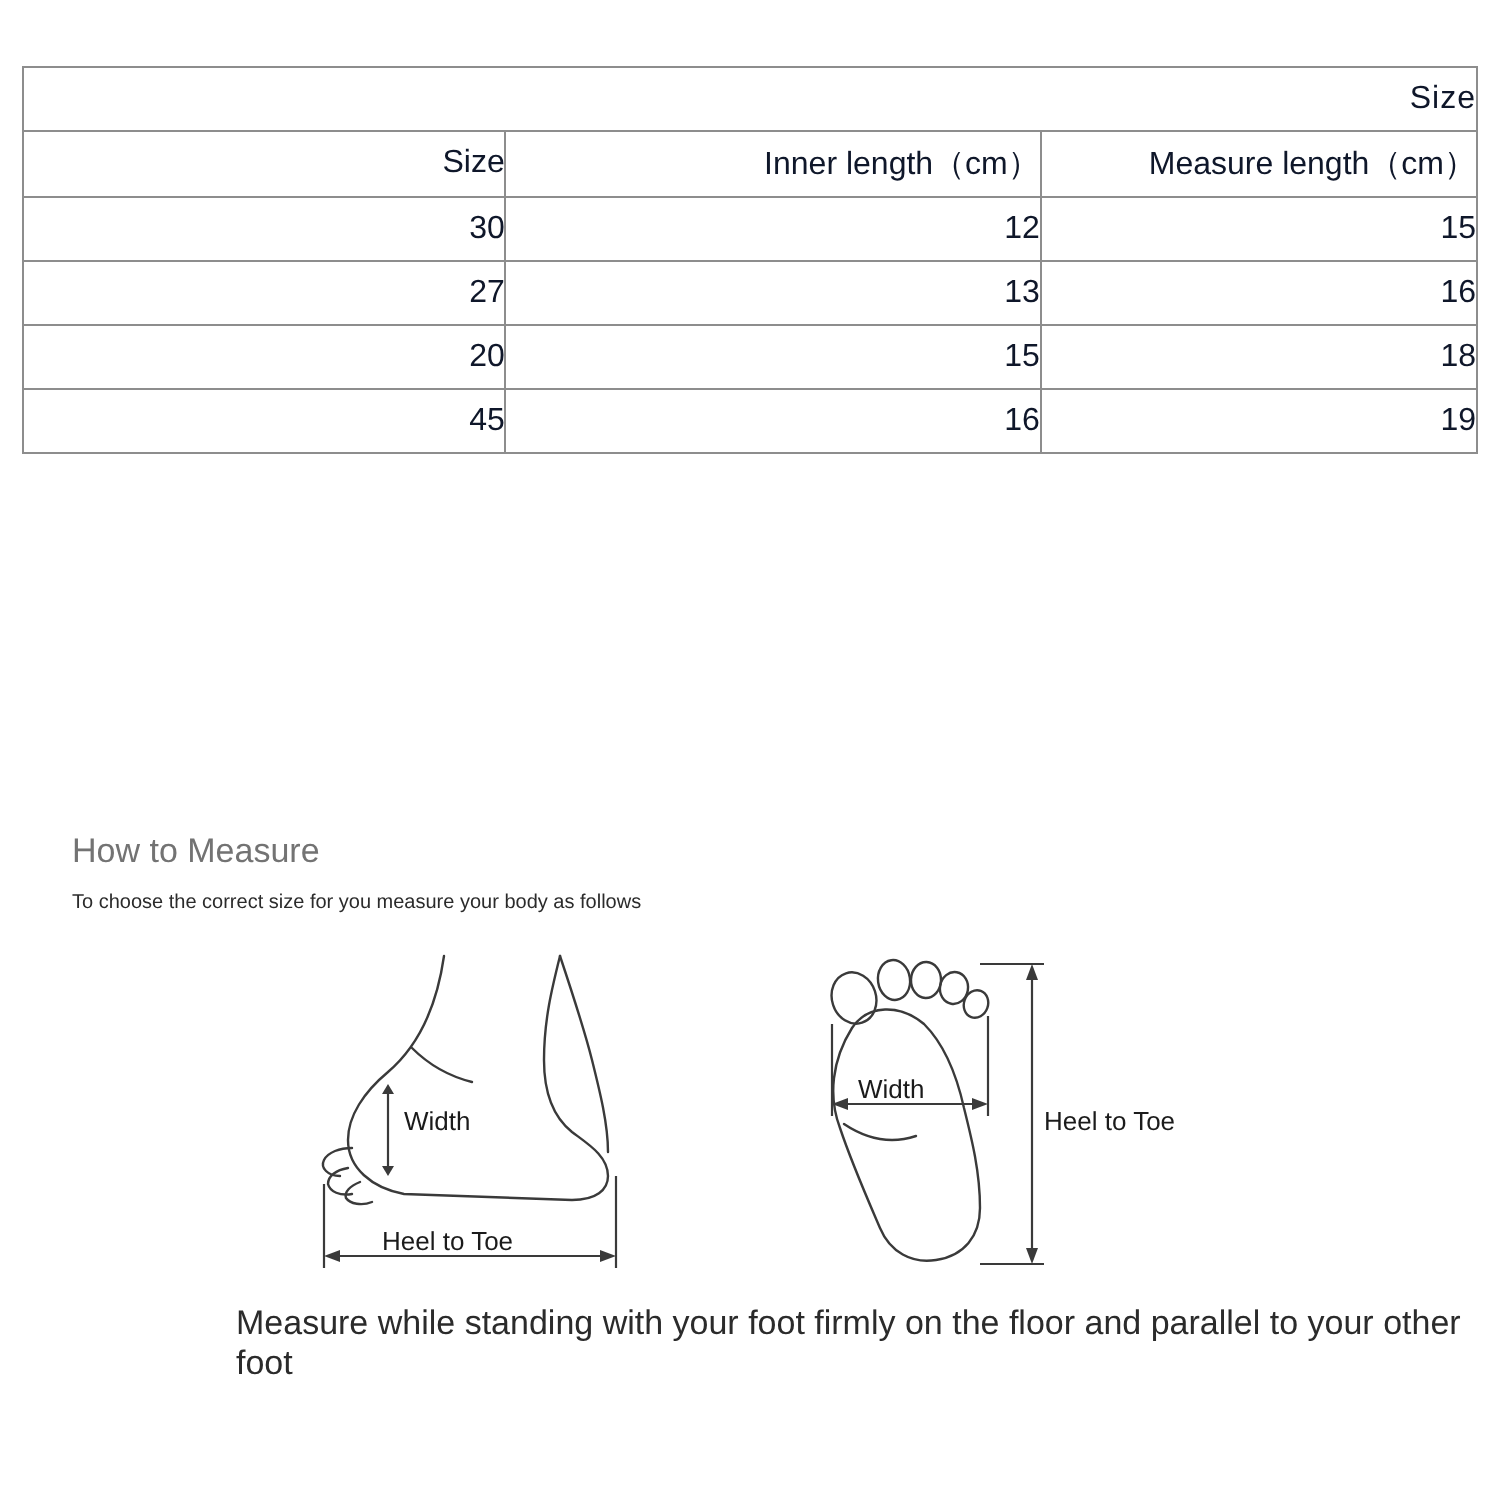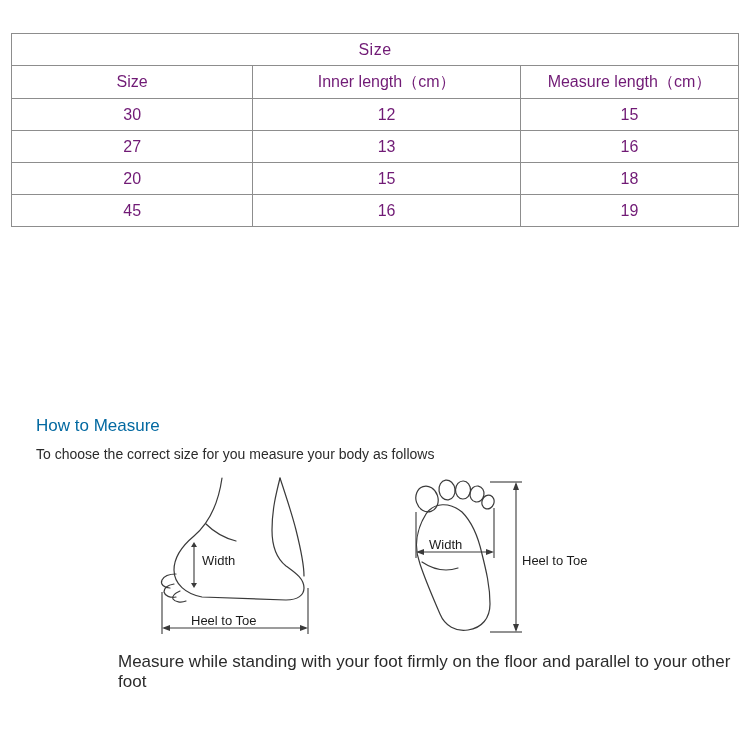--- a/index.html
+++ b/index.html
@@ -27,24 +27,24 @@
     top: 33px;
     width: 728px;
   }
   table.size-table {
     width: 100%;
     border-collapse: collapse;
     table-layout: fixed;
   }
   table.size-table td {
     border: 1px solid #8d8d8d;
-    text-align: center;
+    text-align: right;
     vertical-align: middle;
     font-size: 16px;
-    color: #701a75;
+    color: #0f172a;
     height: 31px;
     padding: 0;
   }
   td.title-cell {
     border: 1px solid #8d8d8d;
     height: 79px;
     font-size: 28px;
     letter-spacing: 0.5px;
     color: #141414;
   }
@@ -55,27 +55,27 @@
   .col-a { width: 33.2%; }
   .col-b { width: 36.8%; }
   .col-c { width: 30.0%; }
 
   
   .measure-title {
     position: absolute;
     left: 36px;
     top: 416px;
     font-size: 17px;
-    color: #0369a1;
+    color: #737373;
   }
   .measure-sub {
     position: absolute;
     left: 36px;
     top: 446px;
-    font-size: 14px;
+    font-size: 10px;
     color: #2b2b2b;
   }
   .measure-foot {
     position: absolute;
     left: 118px;
     top: 652px;
     font-size: 17px;
     color: #2b2b2b;
   }
 

